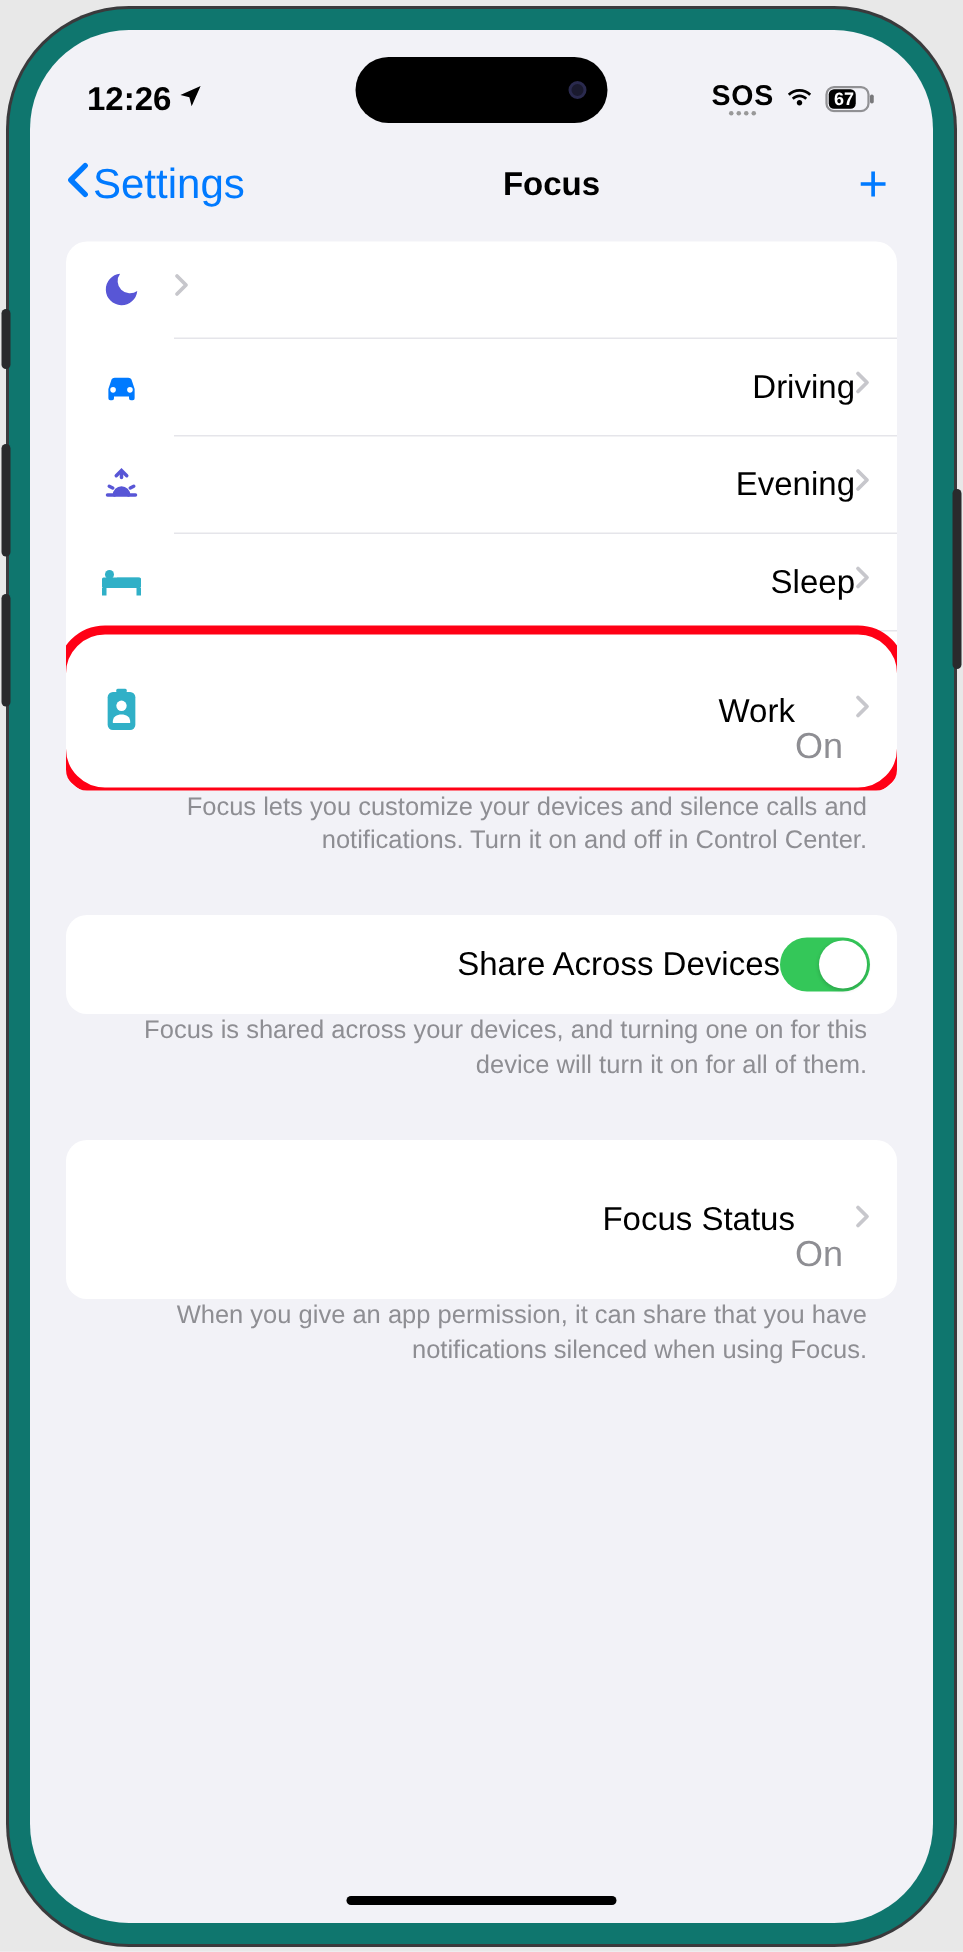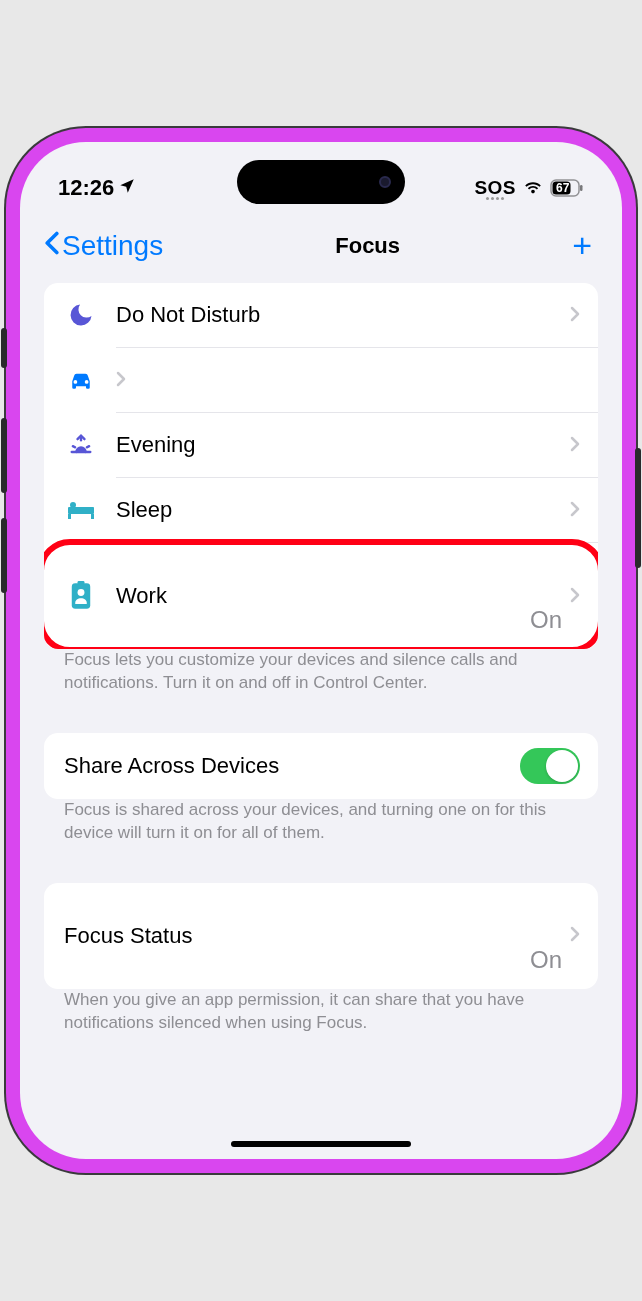--- a/index.html
+++ b/index.html
@@ -7,26 +7,27 @@
       background: #e8e8e8;
       font-family: -apple-system, BlinkMacSystemFont, "SF Pro Text", "Helvetica Neue", sans-serif;
       display: flex;
       justify-content: center;
       align-items: center;
       min-height: 100vh;
       padding: 4px;
     }
     .phone-frame {
       width: 630px;
-      height: 1045px;
-      background: #d946ef;
+      height: 1290px;
+      background: #0f766e;
       border-radius: 80px;
       padding: 14px;
       position: relative;
       box-shadow: 0 0 0 2px #3a3a3c;
+      text-align: right;
     }
     .side-button {
       position: absolute;
       background: #2a2a2c;
       width: 6px;
       border-radius: 3px;
     }
     .sb-left-1 { left: -5px; top: 200px; height: 40px; }
     .sb-left-2 { left: -5px; top: 290px; height: 75px; }
     .sb-left-3 { left: -5px; top: 390px; height: 75px; }
@@ -232,34 +233,34 @@
 
     <div class="content">
 
       <div class="list-group">
         <div class="list-row">
           <div class="mode-icon">
             <svg width="28" height="28" viewBox="0 0 24 24" fill="#5856d6">
                 <path d="M21 12.8A9 9 0 1111.2 3a7 7 0 009.8 9.8z"></path>
               </svg>
           </div>
-          <div class="row-label">Do Not Disturb</div>
           <span class="chevron">
             <svg width="10" height="16" viewBox="0 0 10 16" fill="none" stroke="#c7c7cc" stroke-width="2.5" stroke-linecap="round" stroke-linejoin="round">
                 <polyline points="2,2 8,8 2,14"></polyline>
               </svg>
           </span>
         </div>
         <div class="row-sep"></div>
         <div class="list-row">
           <div class="mode-icon">
             <svg width="30" height="30" viewBox="0 0 24 24" fill="#007aff">
                 <path d="M5 13l1.5-4.5A2 2 0 018.4 7h7.2a2 2 0 011.9 1.5L19 13v5a1 1 0 01-1 1h-1a1 1 0 01-1-1v-1H8v1a1 1 0 01-1 1H6a1 1 0 01-1-1v-5zm2.5 2a1.5 1.5 0 100-3 1.5 1.5 0 000 3zm9 0a1.5 1.5 0 100-3 1.5 1.5 0 000 3z"></path>
               </svg>
           </div>
+          <div class="row-label">Driving</div>
           <span class="chevron">
             <svg width="10" height="16" viewBox="0 0 10 16" fill="none" stroke="#c7c7cc" stroke-width="2.5" stroke-linecap="round" stroke-linejoin="round">
                 <polyline points="2,2 8,8 2,14"></polyline>
               </svg>
           </span>
         </div>
         <div class="row-sep"></div>
         <div class="list-row">
           <div class="mode-icon">
             <svg width="28" height="28" viewBox="0 0 24 24" fill="none" stroke="#5856d6" stroke-width="2" stroke-linecap="round">

